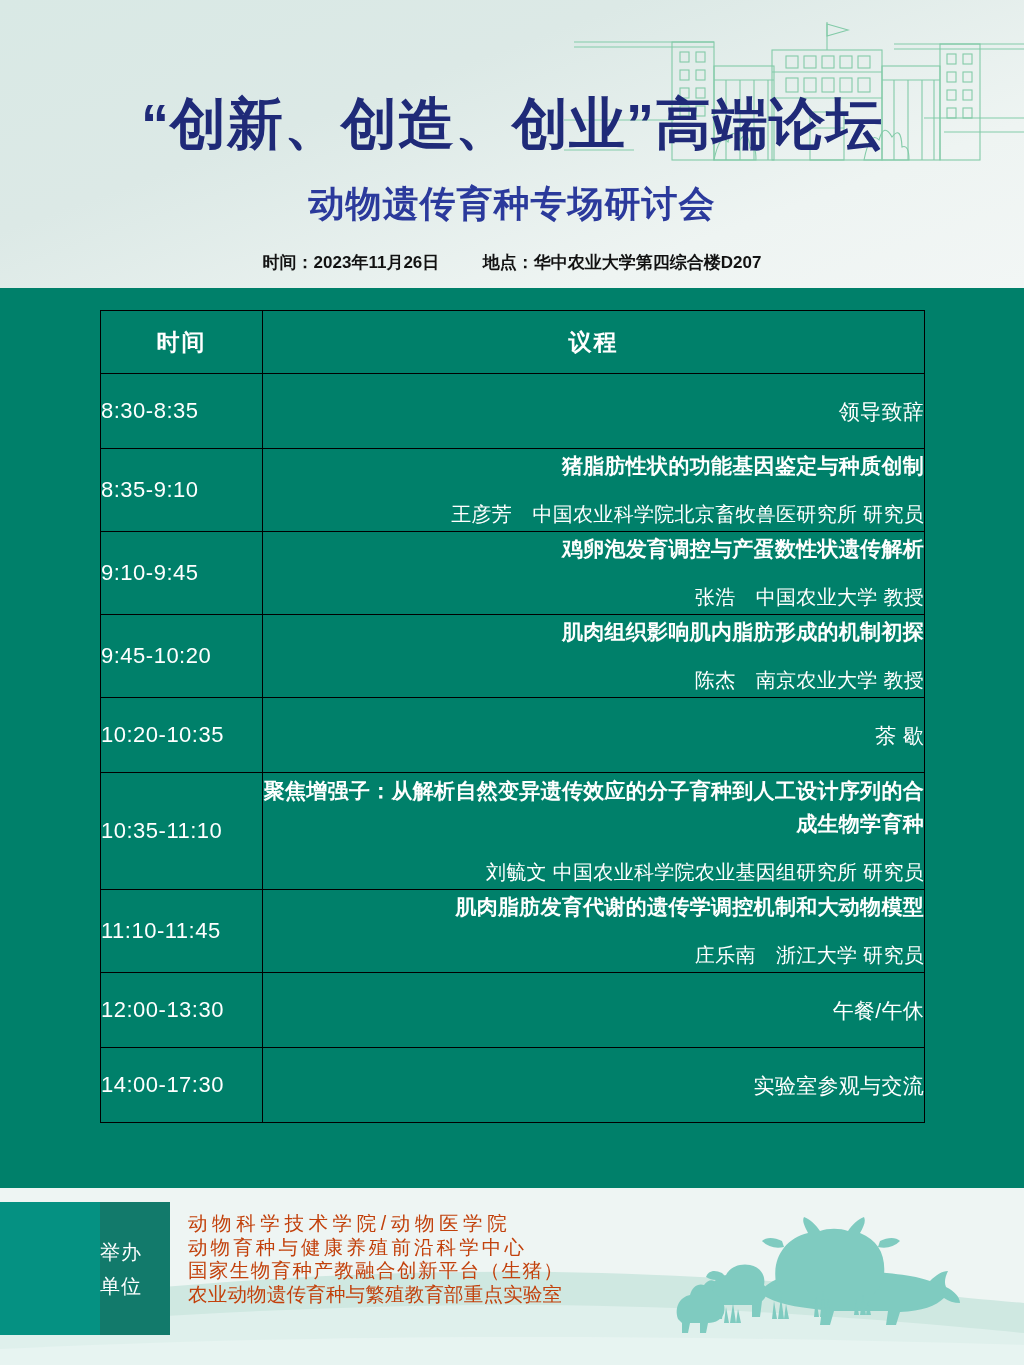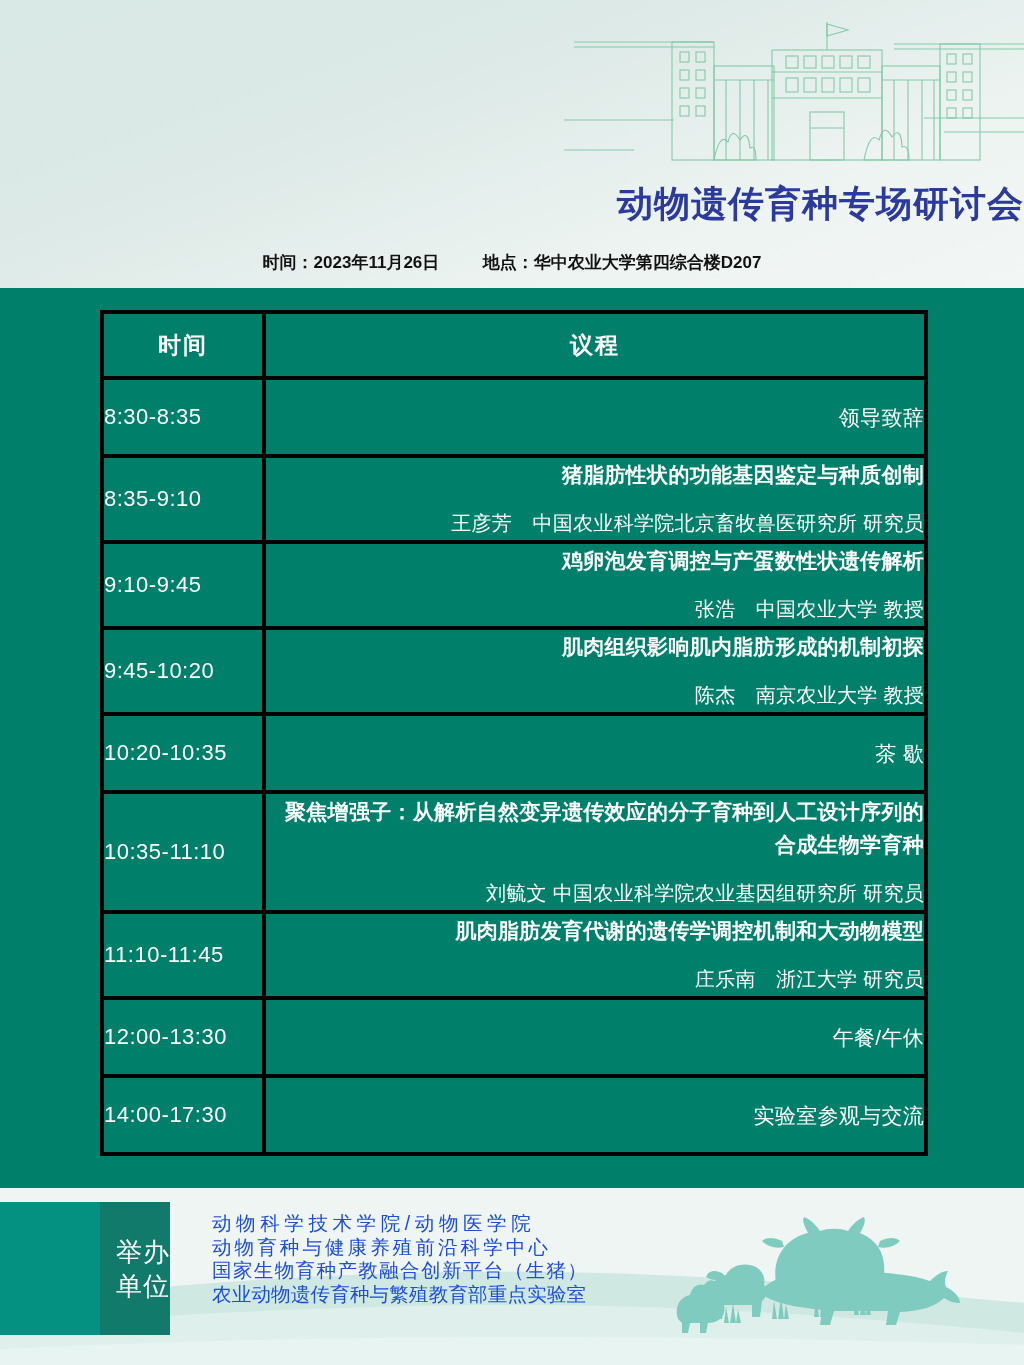--- a/index.html
+++ b/index.html
@@ -47,21 +47,21 @@
     color: #1f2a78;
     letter-spacing: 1px;
     white-space: nowrap;
     z-index: 5;
   }
   .title-sub {
     position: absolute;
     top: 182px;
     left: 0;
     width: 1024px;
-    text-align: right;
+    text-align: center;
     font-size: 36px;
     line-height: 44px;
     font-weight: bold;
     color: #2b3a9c;
     letter-spacing: 1px;
     white-space: nowrap;
     z-index: 5;
   }
   .meta-line {
     position: absolute;
@@ -87,21 +87,21 @@
   }
   .agenda {
     position: absolute;
     top: 22px;
     left: 100px;
     width: 824px;
     border-collapse: collapse;
     table-layout: fixed;
   }
   .agenda td, .agenda th {
-    border: 4px solid #000000;
+    border: 1px solid #000000;
     vertical-align: middle;
     color: #ffffff;
     padding: 0;
   }
   .col-time { width: 162px; }
   .col-item { width: 662px; }
 
   .agenda th {
     height: 62px;
     font-size: 23px;
@@ -183,34 +183,34 @@
     background: #127a6b;
   }
   .org-badge-text {
     position: absolute;
     left: 100px;
     top: 0;
     width: 70px;
     height: 133px;
     display: flex;
     flex-direction: column;
-    align-items: flex-end;
+    align-items: flex-start;
     justify-content: center;
     color: #ffffff;
-    font-size: 26px;
+    font-size: 20px;
     line-height: 34px;
     font-weight: normal;
     letter-spacing: 1px;
   }
   .org-list {
     position: absolute;
-    left: 212px;
+    left: 188px;
     top: 24px;
     z-index: 4;
-    color: #1d4ed8;
+    color: #c2410c;
     font-size: 19.5px;
     line-height: 23.5px;
     letter-spacing: 0.2px;
     white-space: nowrap;
   }
   .org-list div { font-weight: normal; }
   .org-spread-1 { letter-spacing: 4.6px; }
   .org-spread-2 { letter-spacing: 3.1px; }
   .org-spread-3 { letter-spacing: 1.4px; }
   .org-spread-4 { letter-spacing: 2.6px; }
@@ -286,20 +286,21 @@
         <rect x="383" y="90" width="9" height="10"></rect>
           <rect x="399" y="90" width="9" height="10"></rect>
         <rect x="383" y="108" width="9" height="10"></rect>
           <rect x="399" y="108" width="9" height="10"></rect>
 
         <path d="M150 160 q6 -28 14 -18 q4 -16 12 -2 q8 -12 10 8 q6 -4 6 12 z"></path>
         <path d="M300 160 q6 -30 15 -20 q5 -18 13 -3 q9 -12 10 10 q7 -3 7 13 z"></path>
       </g>
     </svg>
 
+    <div class="title-main">“创新、创造、创业”高端论坛</div>
     <div class="title-sub">动物遗传育种专场研讨会</div>
     <div class="meta-line">
       <span>时间：2023年11月26日</span>
       <span class="meta-gap"></span>
       <span>地点：华中农业大学第四综合楼D207</span>
     </div>
   </div>
 
   <div class="body-teal">
     <table class="agenda">

